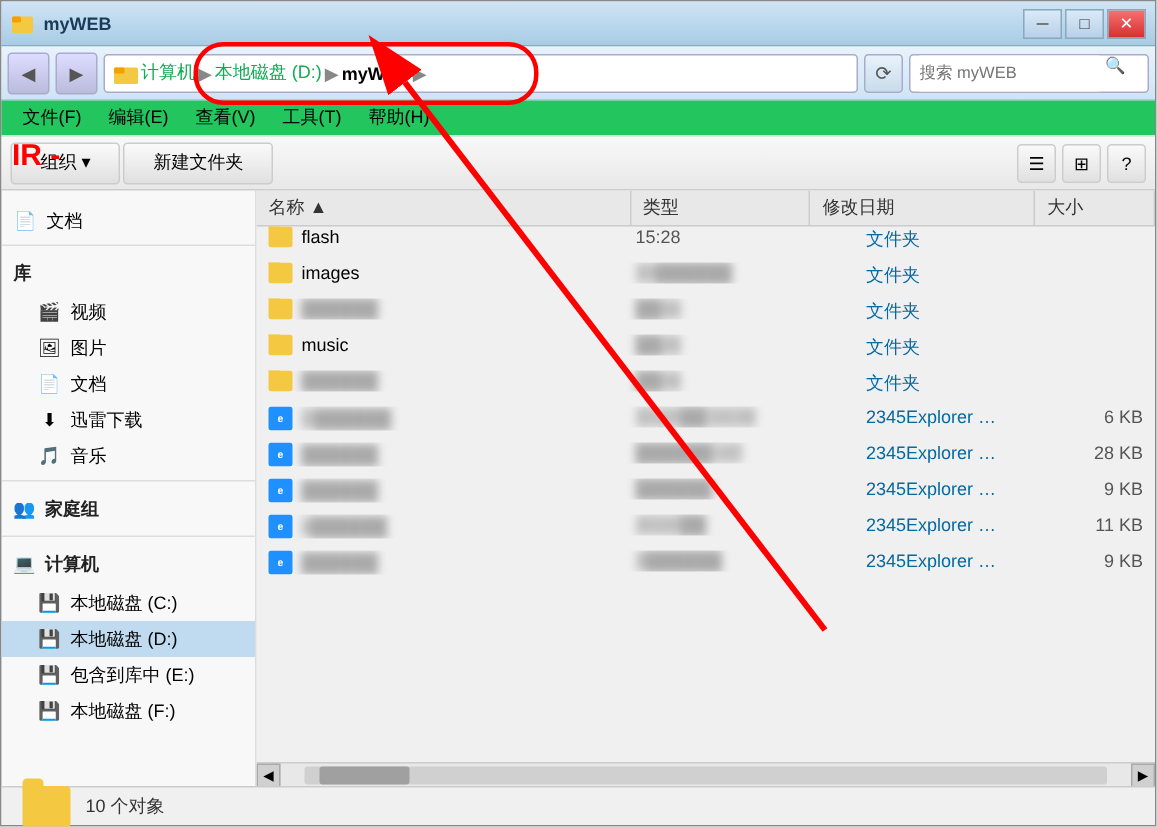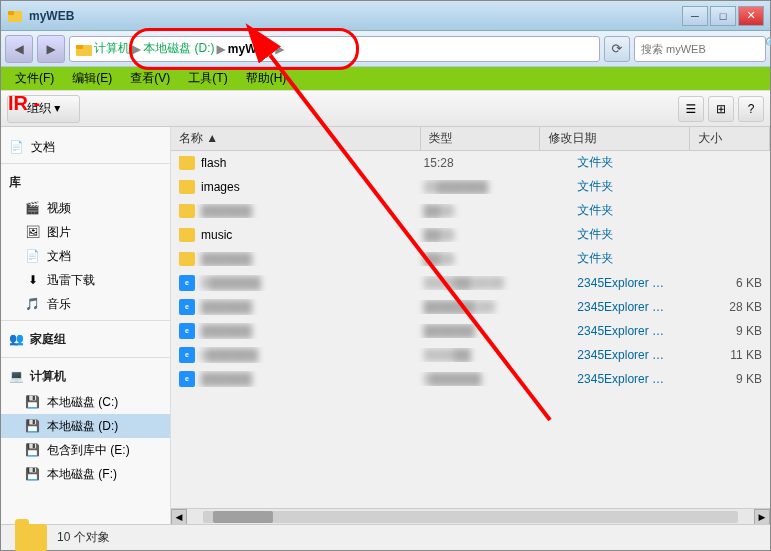--- a/index.html
+++ b/index.html
@@ -133,21 +133,21 @@
       border: 1px solid #aac;
       border-radius: 3px;
       display: flex;
       align-items: center;
       justify-content: center;
       font-size: 13px;
       cursor: pointer;
       color: #555;
     }
     .search-bar {
-      width: 132px;
+      width: 160px;
       height: 26px;
       background: white;
       border: 1px solid #aac;
       border-radius: 3px;
       display: flex;
       padding: 0 6px;
       gap: 4px;
       color: #888;
       font-size: 11px;
     }
@@ -156,21 +156,21 @@
       outline: none;
       font-size: 11px;
       color: #888;
       width: 120px;
       font-family: inherit;
     }
 
     
     .menu-bar {
       height: 24px;
-      background: #84cc16;
+      background: #22c55e;
       display: flex;
       align-items: center;
       padding: 0 6px;
       gap: 2px;
       border-bottom: 1px solid #ddd;
     }
     .menu-item {
       padding: 2px 8px;
       font-size: 12px;
       color: #000;
@@ -303,21 +303,21 @@
     .col-type { width: 120px; }
     .col-size { width: 80px; }
 
     .file-list {
       flex: 1;
       overflow-y: auto;
     }
     .file-row {
       height: 24px;
       display: flex;
-      align-items: center;
+      align-items: flex-start;
       border-bottom: 1px solid #f0f0f0;
       cursor: pointer;
       font-size: 12px;
       gap: 16px;
     }
     .file-cell {
       padding: 0 8px;
       white-space: nowrap;
       overflow: hidden;
       text-overflow: ellipsis;
@@ -490,20 +490,23 @@
     <div class="menu-item">编辑(E)</div>
     <div class="menu-item">查看(V)</div>
     <div class="menu-item">工具(T)</div>
     <div class="menu-item">帮助(H)</div>
   </div>
 
   <div class="toolbar">
     <div class="toolbar-btn">
       <span>组织 ▾</span>
     </div>
+    <div class="toolbar-btn">
+      <span>新建文件夹</span>
+    </div>
     <div class="toolbar-right">
       <div class="view-btn">☰</div>
       <div class="view-btn">⊞</div>
       <div class="view-btn">?</div>
     </div>
   </div>
 
   <div class="main-area">
 
     <div class="sidebar">

